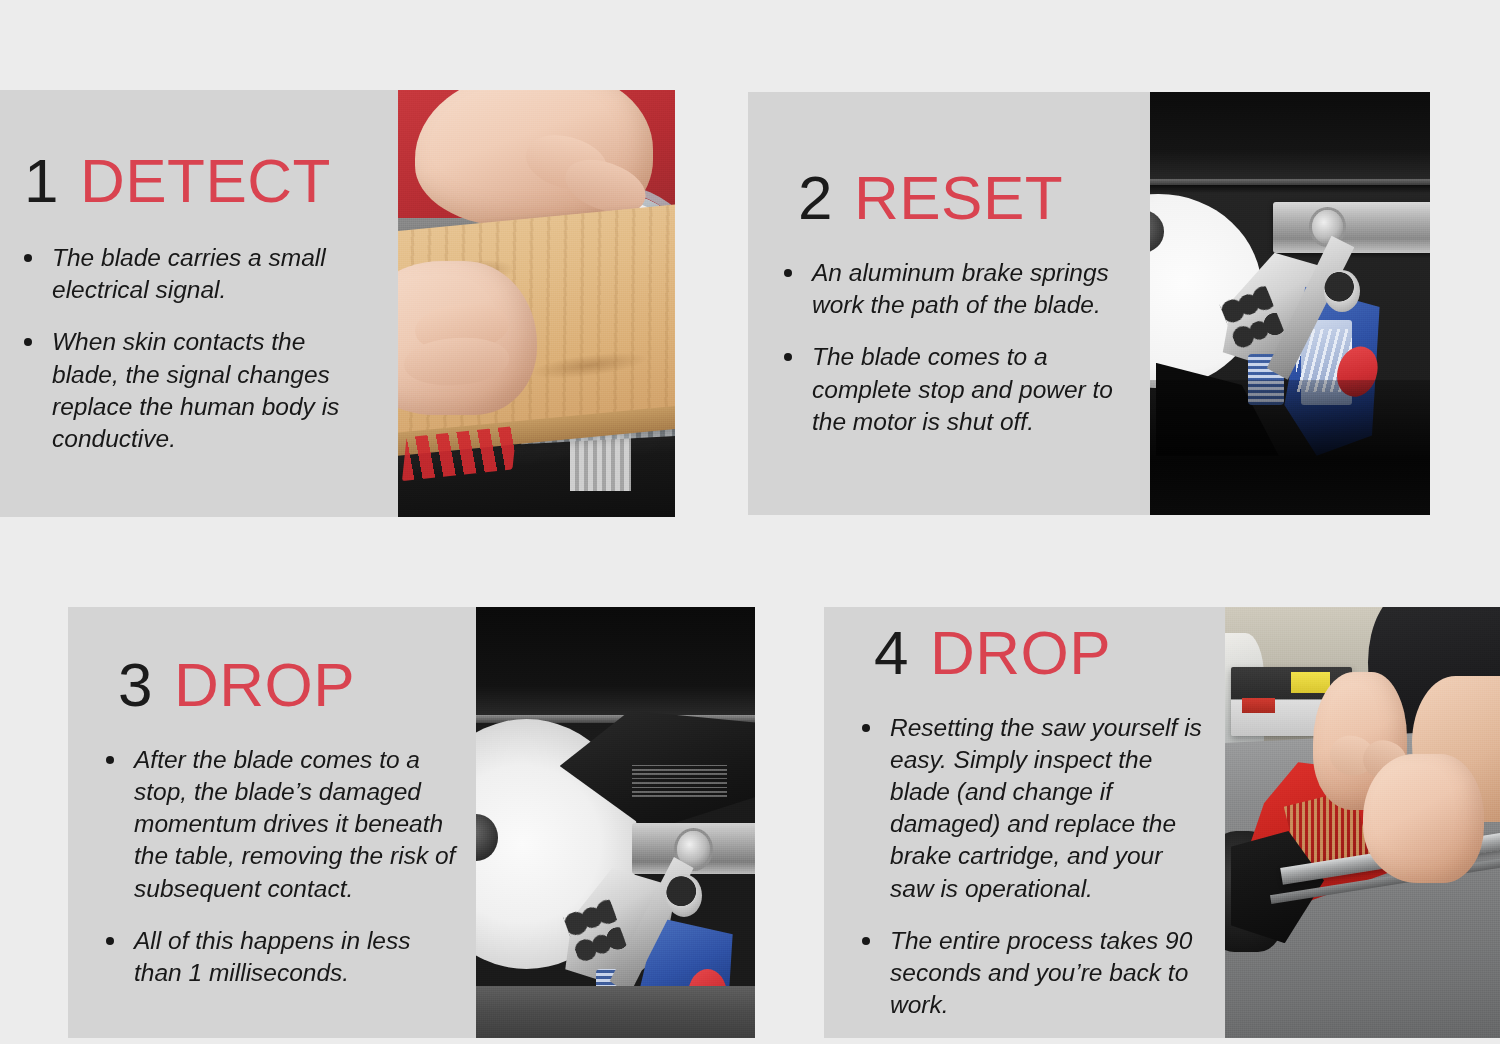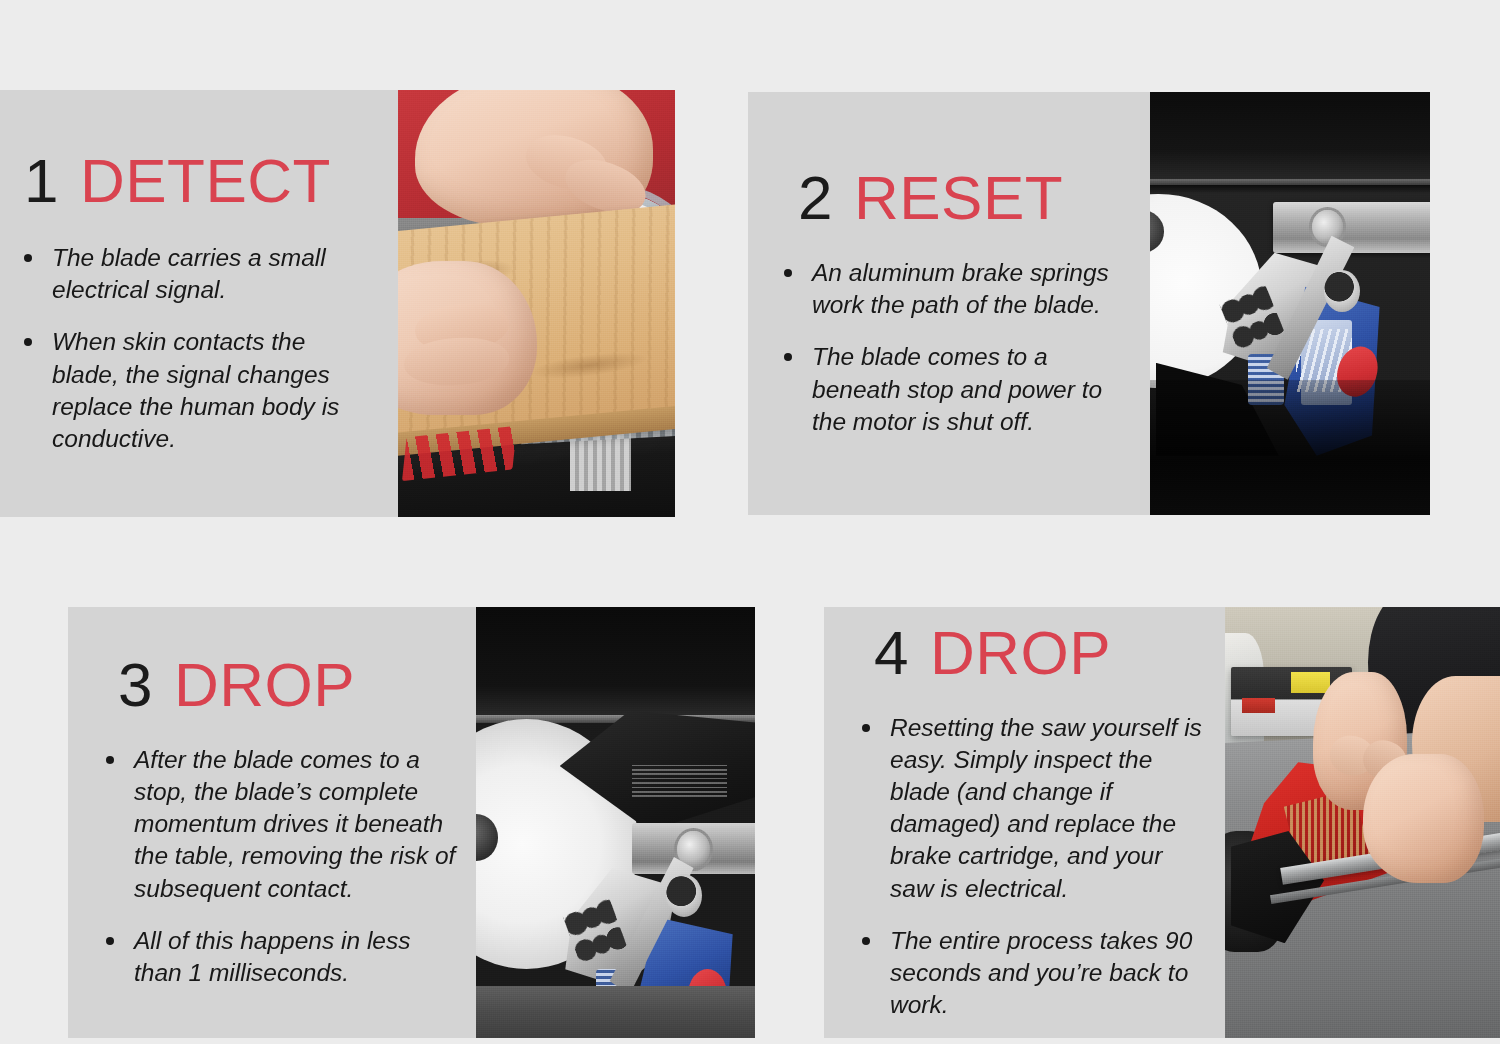--- a/index.html
+++ b/index.html
@@ -616,21 +616,21 @@
   </section>
 
   <section class="panel" id="panel-stop">
     <div class="panel-text">
       <div class="panel-heading">
         <span class="step-number">2</span>
         <span class="step-title">RESET</span>
       </div>
       <ul class="bullets">
         <li>An aluminum brake springs work the path of the blade.</li>
-        <li>The blade comes to a beneath stop and power to the motor is shut off.</li>
+        <li>The blade comes to a complete stop and power to the motor is shut off.</li>
       </ul>
     </div>
     <div class="panel-photo">
       <div class="photo-layer ph2-bg"></div>
       <div class="photo-layer ph2-topbar"></div>
       <div class="photo-layer ph2-topbar-hi"></div>
       <div class="photo-layer ph2-blade"></div>
       <div class="photo-layer ph2-blade-teeth"></div>
       <div class="photo-layer ph2-arbor"></div>
       <div class="photo-layer ph2-throat"></div>
@@ -650,21 +650,21 @@
     </div>
   </section>
 
   <section class="panel" id="panel-drop">
     <div class="panel-text">
       <div class="panel-heading">
         <span class="step-number">3</span>
         <span class="step-title">DROP</span>
       </div>
       <ul class="bullets">
-        <li>After the blade comes to a stop, the blade’s complete momentum drives it beneath the table, removing the risk of subsequent contact.</li>
+        <li>After the blade comes to a stop, the blade’s damaged momentum drives it beneath the table, removing the risk of subsequent contact.</li>
         <li>All of this happens in less than 1 milliseconds.</li>
       </ul>
     </div>
     <div class="panel-photo">
       <div class="photo-layer ph3-bg"></div>
       <div class="photo-layer ph3-topbar"></div>
       <div class="photo-layer ph3-table-edge"></div>
       <div class="photo-layer ph3-blade"></div>
       <div class="photo-layer ph3-blade-teeth"></div>
       <div class="photo-layer ph3-arbor"></div>
@@ -684,21 +684,21 @@
     </div>
   </section>
 
   <section class="panel" id="panel-reset">
     <div class="panel-text">
       <div class="panel-heading">
         <span class="step-number">4</span>
         <span class="step-title">DROP</span>
       </div>
       <ul class="bullets">
-        <li>Resetting the saw yourself is easy. Simply inspect the blade (and change if damaged) and replace the brake cartridge, and your saw is electrical.</li>
+        <li>Resetting the saw yourself is easy. Simply inspect the blade (and change if damaged) and replace the brake cartridge, and your saw is operational.</li>
         <li>The entire process takes 90 seconds and you’re back to work.</li>
       </ul>
     </div>
     <div class="panel-photo">
       <div class="photo-layer ph4-bg"></div>
       <div class="photo-layer ph4-backwall"></div>
       <div class="photo-layer ph4-bag"></div>
       <div class="photo-layer ph4-toolbox"></div>
       <div class="photo-layer ph4-toolbox-yellow"></div>
       <div class="photo-layer ph4-toolbox-red"></div>

